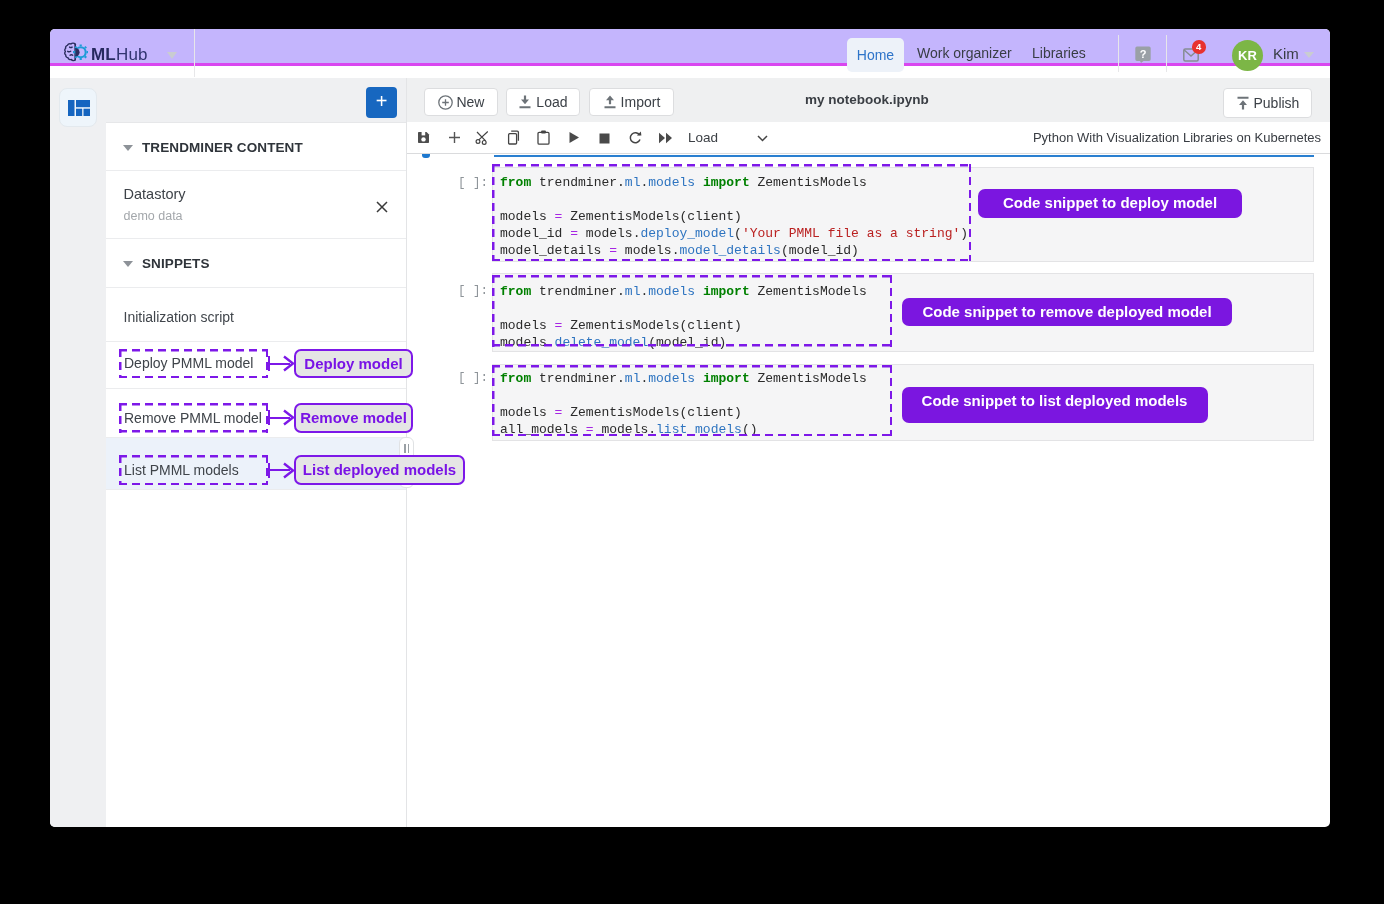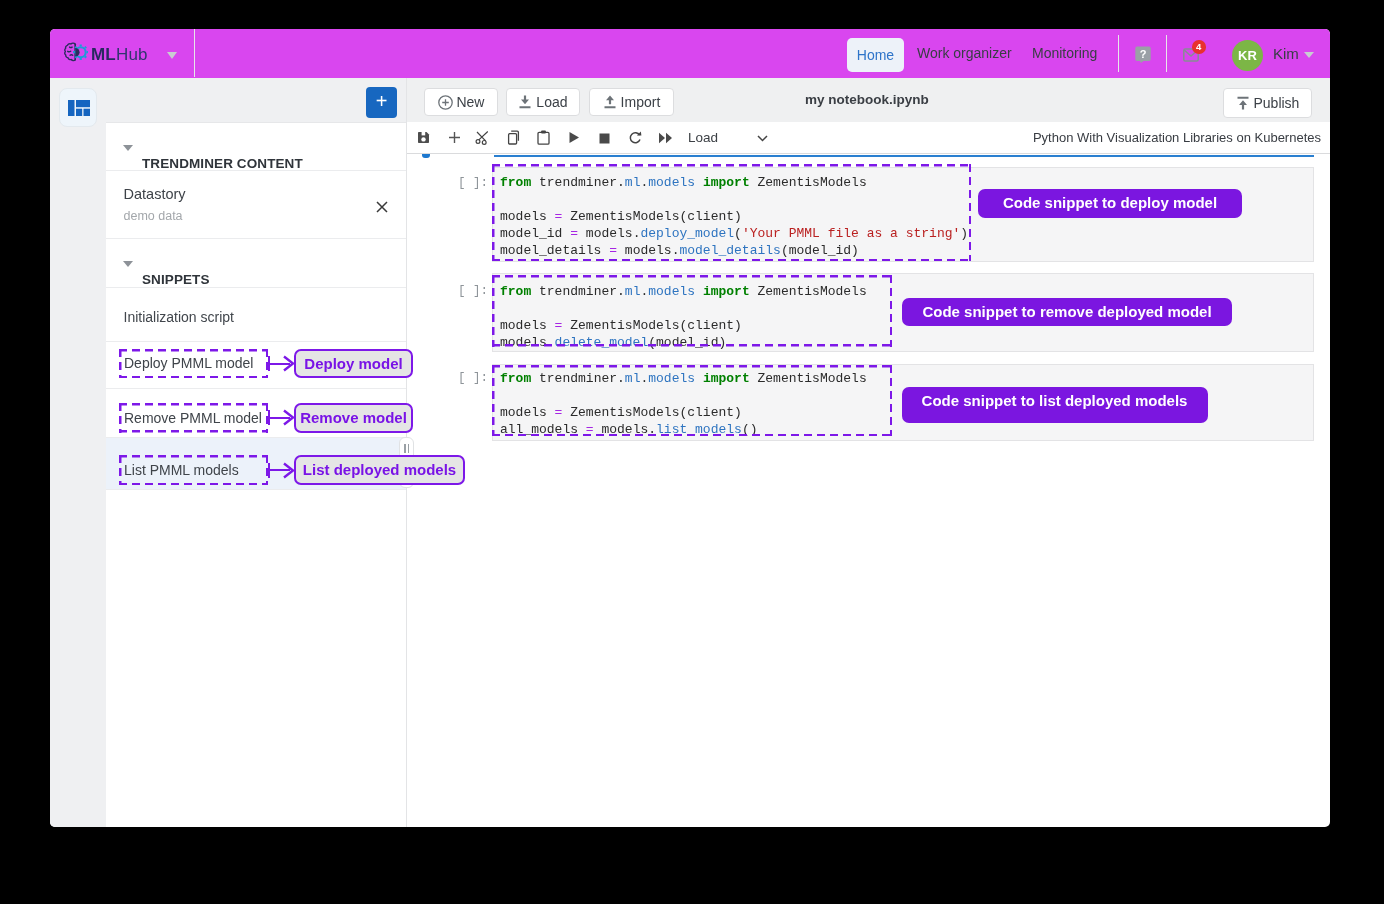--- a/index.html
+++ b/index.html
@@ -1,42 +1,42 @@
 <!DOCTYPE html>
 <html><head>
 <meta charset="utf-8">
 <style>
 * { margin:0; padding:0; box-sizing:border-box; }
 html,body { width:1384px; height:904px; background:#000; overflow:hidden; }
 body { font-family:"Liberation Sans", sans-serif; }
 #win { position:absolute; left:50px; top:29px; width:1280px; height:798px; background:#fff; border-radius:5px; overflow:hidden; }
 .abs { position:absolute; }
 
-#header { position:absolute; left:0; top:0; width:1280px; height:49px; background:#d946ef; border-bottom:6px solid #d946ef; }
+#header { position:absolute; left:0; top:0; width:1280px; height:37px; background:#c4b5fd; border-bottom:3px solid #d946ef; }
 #logo-text { position:absolute; left:41px; top:16px; font-size:17px; color:#272a60; letter-spacing:.2px; }
 #logo-text b { font-weight:800; }
 #logo-text span { font-weight:400; color:#323570; }
 .vdiv { position:absolute; top:0; width:1px; height:48px; background:#e7e7e9; }
 .caret-d { width:0; height:0; border-left:5px solid transparent; border-right:5px solid transparent; border-top:7px solid #c9ccd1; }
 #home-chip { position:absolute; left:797px; top:9px; width:57px; height:34px; background:#edf2f9; border-radius:5px; color:#2e74c9; font-size:14px; line-height:34px; text-align:center; }
 .navitem { position:absolute; top:0; height:49px; line-height:49px; font-size:14px; color:#383d44; }
 #help-ic { position:absolute; left:1085px; top:17px; }
 #env-ic { position:absolute; left:1133px; top:19px; }
 #badge { position:absolute; left:1142px; top:11px; width:13.5px; height:13.5px; border-radius:50%; background:#e8312e; color:#fff; font-size:9.5px; font-weight:bold; text-align:center; line-height:13.5px; }
 #avatar { position:absolute; left:1182px; top:10.5px; width:31px; height:31px; border-radius:50%; background:#7cb646; color:#fff; font-size:13px; font-weight:bold; text-align:center; line-height:31px; }
 
 #rail { position:absolute; left:0; top:49px; width:56px; height:749px; background:#eff0f2; }
 #rail-btn { position:absolute; left:9px; top:59px; width:38px; height:39px; background:#eef5fb; border:1px solid #e3e9ee; border-radius:8px; }
 #side-head { position:absolute; left:56px; top:49px; width:301px; height:45px; background:#eff0f2; border-bottom:1px solid #e6e7e9; }
 #side-title { position:absolute; left:16.5px; top:0; height:45px; line-height:45px; font-size:13.5px; font-weight:bold; letter-spacing:0.1px; color:#2f343a; }
 #plus-btn { position:absolute; left:260px; top:9px; width:31px; height:31px; background:#1767c0; border-radius:4px; color:#fff; font-size:20px; font-weight:400; text-align:center; line-height:29px; }
 #sidebar { position:absolute; left:56px; top:94px; width:301px; height:704px; background:#fff; }
 .srow { position:absolute; left:0; width:301px; border-bottom:1px solid #ebecee; }
 .sec-caret { position:absolute; left:16.5px; width:0; height:0; border-left:5px solid transparent; border-right:5px solid transparent; border-top:6.5px solid #8d9298; }
-.sec-title { position:absolute; left:36px; font-size:13.5px; font-weight:bold; letter-spacing:0.1px; color:#2f343a;margin-top:16px; }
+.sec-title { position:absolute; left:36px; font-size:13.5px; font-weight:bold; letter-spacing:0.1px; color:#2f343a; }
 #main-border { position:absolute; left:356px; top:49px; width:1px; height:749px; background:#e3e4e6; }
 
 .dashbox { position:absolute; background:
 repeating-linear-gradient(90deg,#7d18e8 0 8px,transparent 8px 13px) left top/100% 2.5px no-repeat,
 repeating-linear-gradient(90deg,#7d18e8 0 8px,transparent 8px 13px) left bottom/100% 2.5px no-repeat,
 repeating-linear-gradient(180deg,#7d18e8 0 8px,transparent 8px 13px) left top/2.5px 100% no-repeat,
 repeating-linear-gradient(180deg,#7d18e8 0 8px,transparent 8px 13px) right top/2.5px 100% no-repeat; }
 .pbtn { position:absolute; border:2.5px solid #7d18e8; border-radius:7px; background:#e5e5e5; color:#7913e6; font-weight:bold; text-align:center; }
 .fillbtn { position:absolute; background:#7b16e0; border-radius:7px; color:#fff; font-weight:bold; font-size:15px; text-align:center; }
 .arrow-line { position:absolute; height:2.2px; background:#7d18e8; }
@@ -73,21 +73,21 @@
           <path d="M16.7 2.5 V4.3 M16.7 16.1 V17.9 M9 10.2 H10.8 M22.6 10.2 H24.4 M11.2 4.7 L12.5 6 M20.9 14.4 L22.2 15.7 M11.2 15.7 L12.5 14.4 M20.9 6 L22.2 4.7"></path>
         </g>
       </g>
       <path d="M11.3 5.9 A4.2 4.2 0 0 1 11.3 14.5 Z" fill="#2b2d5e"></path>
     </svg>
     <div id="logo-text"><b>ML</b><span>Hub</span></div>
     <div class="caret-d abs" style="left:117px; top:23px;"></div>
     <div class="vdiv" style="left:144px;"></div>
     <div id="home-chip">Home</div>
     <div class="navitem" style="left:867px;">Work organizer</div>
-    <div class="navitem" style="left:982px;">Monitoring</div>
+    <div class="navitem" style="left:982px;">Libraries</div>
     <div class="vdiv" style="left:1068px; top:6px; height:37px;"></div>
     <svg id="help-ic" width="16" height="17" viewBox="0 0 16 17">
         <path d="M2 0.5 H14 A1.7 1.7 0 0 1 15.7 2.2 V13.3 A1.7 1.7 0 0 1 14 15 H8.5 L6 17 L5 15 H2 A1.7 1.7 0 0 1 0.3 13.3 V2.2 A1.7 1.7 0 0 1 2 0.5 Z" fill="#9aa0a6"></path>
         <text x="8" y="11.6" font-size="11" font-weight="bold" fill="#fff" text-anchor="middle" font-family="Liberation Sans, sans-serif">?</text>
       </svg>
     <div class="vdiv" style="left:1116px; top:6px; height:37px;"></div>
     <svg id="env-ic" width="16" height="14" viewBox="0 0 16 14">
         <rect x="0.8" y="1" width="14.4" height="12" rx="1.5" fill="none" stroke="#878d93" stroke-width="1.5"></rect>
         <path d="M1.2 2 L8 8 L14.8 2" fill="none" stroke="#878d93" stroke-width="1.5"></path>
       </svg>

